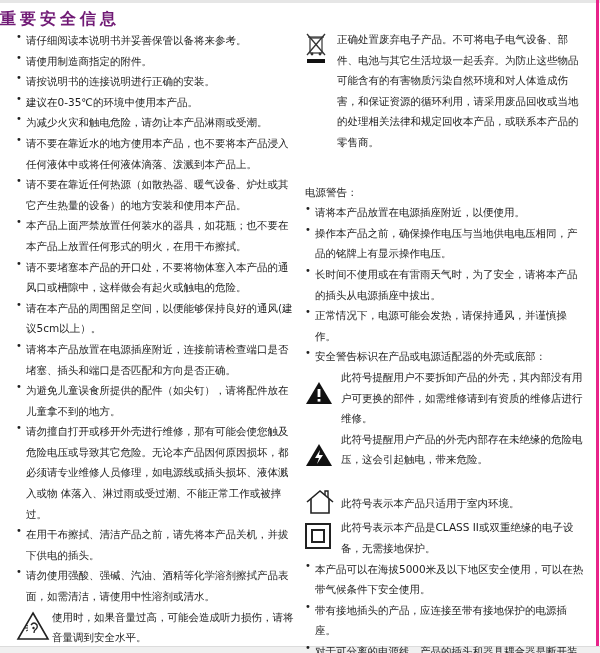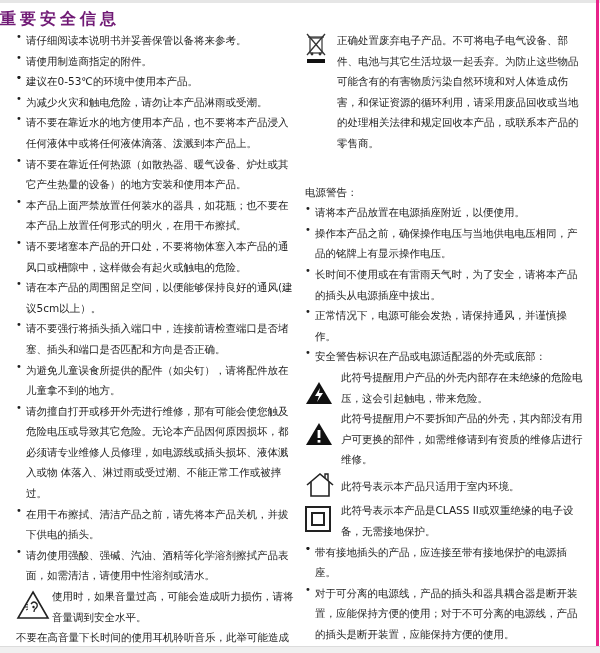--- a/index.html
+++ b/index.html
@@ -31,29 +31,29 @@
 
 <div class="top-edge"></div>
 <div class="magenta-bar"></div>
 <div class="bottom-edge"></div>
 
 <h1 class="title">重要安全信息</h1>
 
 <div class="col col-left">
   <div class="item"><span class="bullet">•</span><span>请仔细阅读本说明书并妥善保管以备将来参考。</span></div>
   <div class="item"><span class="bullet">•</span><span>请使用制造商指定的附件。</span></div>
-  <div class="item"><span class="bullet">•</span></div>
-  <div class="item"><span class="bullet">•</span><span>建议在0-53℃的环境中使用本产品。</span></div>
+  <div class="item"><span class="bullet">•</span><span>请按说明书的连接说明进行正确的安装。</span></div>
+  <div class="item"><span class="bullet">•</span><span>建议在0-35℃的环境中使用本产品。</span></div>
   <div class="item"><span class="bullet">•</span><span>为减少火灾和触电危险，请勿让本产品淋雨或受潮。</span></div>
   <div class="item"><span class="bullet">•</span><span>请不要在靠近水的地方使用本产品，也不要将本产品浸入任何液体中或将任何液体滴落、泼溅到本产品上。</span></div>
   <div class="item"><span class="bullet">•</span><span>请不要在靠近任何热源（如散热器、暖气设备、炉灶或其它产生热量的设备）的地方安装和使用本产品。</span></div>
   <div class="item"><span class="bullet">•</span><span>本产品上面严禁放置任何装水的器具，如花瓶；也不要在本产品上放置任何形式的明火，在用干布擦拭。</span></div>
   <div class="item"><span class="bullet">•</span><span>请不要堵塞本产品的开口处，不要将物体塞入本产品的通风口或槽隙中，这样做会有起火或触电的危险。</span></div>
   <div class="item"><span class="bullet">•</span><span>请在本产品的周围留足空间，以便能够保持良好的通风(建议5cm以上）。</span></div>
-  <div class="item"><span class="bullet">•</span><span>请不要强行将插头插入端口中，连接前请检查端口是否堵塞、插头和端口是否匹配和方向是否正确。</span></div>
+  <div class="item"><span class="bullet">•</span><span>请将本产品放置在电源插座附近，连接前请检查端口是否堵塞、插头和端口是否匹配和方向是否正确。</span></div>
   <div class="item"><span class="bullet">•</span><span>为避免儿童误食所提供的配件（如尖钉），请将配件放在儿童拿不到的地方。</span></div>
   <div class="item"><span class="bullet">•</span><span>请勿擅自打开或移开外壳进行维修，那有可能会使您触及危险电压或导致其它危险。无论本产品因何原因损坏，都必须请专业维修人员修理，如电源线或插头损坏、液体溅入或物 体落入、淋过雨或受过潮、不能正常工作或被摔过。</span></div>
   <div class="item"><span class="bullet">•</span><span>在用干布擦拭、清洁产品之前，请先将本产品关机，并拔下供电的插头。</span></div>
   <div class="item"><span class="bullet">•</span><span>请勿使用强酸、强碱、汽油、酒精等化学溶剂擦拭产品表面，如需清洁，请使用中性溶剂或清水。</span></div>
 
   <div class="icon-item">
     <span class="icon-box" style="top:4px;">
       <svg width="34" height="30" viewBox="0 0 34 30">
         <polygon points="17,2 32,28 2,28" fill="none" stroke="#222" stroke-width="1.6"></polygon>
         <path d="M15 14 q3 -4 6 0 q1 3 -2 5 q-1 1 -1 3" fill="none" stroke="#222" stroke-width="1.3"></path>
@@ -74,66 +74,66 @@
       <svg width="22" height="32" viewBox="0 0 22 32">
         <rect x="5" y="6" width="12" height="15" fill="none" stroke="#333" stroke-width="1.2"></rect>
         <line x1="3" y1="5" x2="19" y2="5" stroke="#333" stroke-width="1.2"></line>
         <line x1="2" y1="2" x2="20" y2="23" stroke="#333" stroke-width="1.3"></line>
         <line x1="20" y1="2" x2="2" y2="23" stroke="#333" stroke-width="1.3"></line>
         <circle cx="7" cy="22" r="1.4" fill="#333"></circle>
         <circle cx="15" cy="22" r="1.4" fill="#333"></circle>
         <rect x="2" y="27" width="18" height="4" fill="#111"></rect>
       </svg>
     </span>
-    <div style="padding-left:32px; text-indent:0;">正确处置废弃电子产品。不可将电子电气设备、部件、电池与其它生活垃圾一起丢弃。为防止这些物品可能含有的有害物质污染自然环境和对人体造成伤害，和保证资源的循环利用，请采用废品回收或当地的处理相关法律和规定回收本产品，或联系本产品的零售商。</div>
+    <div style="padding-left:32px; text-indent:0;font-family:Liberation Mono, monospace;">正确处置废弃电子产品。不可将电子电气设备、部件、电池与其它生活垃圾一起丢弃。为防止这些物品可能含有的有害物质污染自然环境和对人体造成伤害，和保证资源的循环利用，请采用废品回收或当地的处理相关法律和规定回收本产品，或联系本产品的零售商。</div>
   </div>
 
   <div class="plain heading-line">电源警告：</div>
   <div class="item"><span class="bullet">•</span><span>请将本产品放置在电源插座附近，以便使用。</span></div>
   <div class="item"><span class="bullet">•</span><span>操作本产品之前，确保操作电压与当地供电电压相同，产品的铭牌上有显示操作电压。</span></div>
   <div class="item"><span class="bullet">•</span><span>长时间不使用或在有雷雨天气时，为了安全，请将本产品的插头从电源插座中拔出。</span></div>
   <div class="item"><span class="bullet">•</span><span>正常情况下，电源可能会发热，请保持通风，并谨慎操作。</span></div>
   <div class="item"><span class="bullet">•</span><span>安全警告标识在产品或电源适配器的外壳或底部：</span></div>
 
   <div class="icon-item">
     <span class="icon-box" style="top:14px;">
       <svg width="28" height="24" viewBox="0 0 28 24">
         <polygon points="14,1 27,23 1,23" fill="#111"></polygon>
-        <polygon points="15,7 10,15 14,15 12,21 18,12 14,12" fill="#fff"></polygon>
-      </svg>
-    </span>
-    <div class="indent-text">此符号提醒用户产品的外壳内部存在未绝缘的危险电压，这会引起触电，带来危险。</div>
-  </div>
-  <div class="icon-item">
-    <span class="icon-box" style="top:14px;">
-      <svg width="28" height="24" viewBox="0 0 28 24">
-        <polygon points="14,1 27,23 1,23" fill="#111"></polygon>
         <rect x="12.6" y="8" width="2.8" height="8" fill="#fff"></rect>
         <rect x="12.6" y="18" width="2.8" height="2.6" fill="#fff"></rect>
       </svg>
     </span>
     <div class="indent-text">此符号提醒用户不要拆卸产品的外壳，其内部没有用户可更换的部件，如需维修请到有资质的维修店进行维修。</div>
   </div>
-  <div class="icon-item" style="margin-top:6px;">
+  <div class="icon-item">
+    <span class="icon-box" style="top:14px;">
+      <svg width="28" height="24" viewBox="0 0 28 24">
+        <polygon points="14,1 27,23 1,23" fill="#111"></polygon>
+        <polygon points="15,7 10,15 14,15 12,21 18,12 14,12" fill="#fff"></polygon>
+      </svg>
+    </span>
+    <div class="indent-text">此符号提醒用户产品的外壳内部存在未绝缘的危险电压，这会引起触电，带来危险。</div>
+  </div>
+  <div class="icon-item" style="margin-top:23px;">
     <span class="icon-box" style="top:-4px;">
       <svg width="30" height="26" viewBox="0 0 30 26">
         <polyline points="2,13 15,2 28,13" fill="none" stroke="#222" stroke-width="1.6"></polyline>
         <polyline points="6,10 6,24 24,24 24,10" fill="none" stroke="#222" stroke-width="1.6"></polyline>
         <polyline points="20,6 20,2 23,2 23,9" fill="none" stroke="#222" stroke-width="1.4"></polyline>
       </svg>
     </span>
     <div class="indent-text">此符号表示本产品只适用于室内环境。</div>
   </div>
   <div class="icon-item" style="margin-top:4px;">
     <span class="icon-box" style="top:6px;">
       <svg width="26" height="26" viewBox="0 0 26 26">
         <rect x="1" y="1" width="24" height="24" fill="none" stroke="#222" stroke-width="2"></rect>
         <rect x="7" y="7" width="12" height="12" fill="none" stroke="#222" stroke-width="2"></rect>
       </svg>
     </span>
     <div class="indent-text">此符号表示本产品是CLASS II或双重绝缘的电子设备，无需接地保护。</div>
   </div>
 
-  <div class="item"><span class="bullet">•</span></div>
+  <div class="item"><span class="bullet">•</span><span>本产品可以在海拔5000米及以下地区安全使用，可以在热带气候条件下安全使用。</span></div>
   <div class="item"><span class="bullet">•</span><span>带有接地插头的产品，应连接至带有接地保护的电源插座。</span></div>
   <div class="item"><span class="bullet">•</span><span>对于可分离的电源线，产品的插头和器具耦合器是断开装置，应能保持方便的使用；对于不可分离的电源线，产品的插头是断开装置，应能保持方便的使用。</span></div>
 
 </div>
 
 </body></html>

